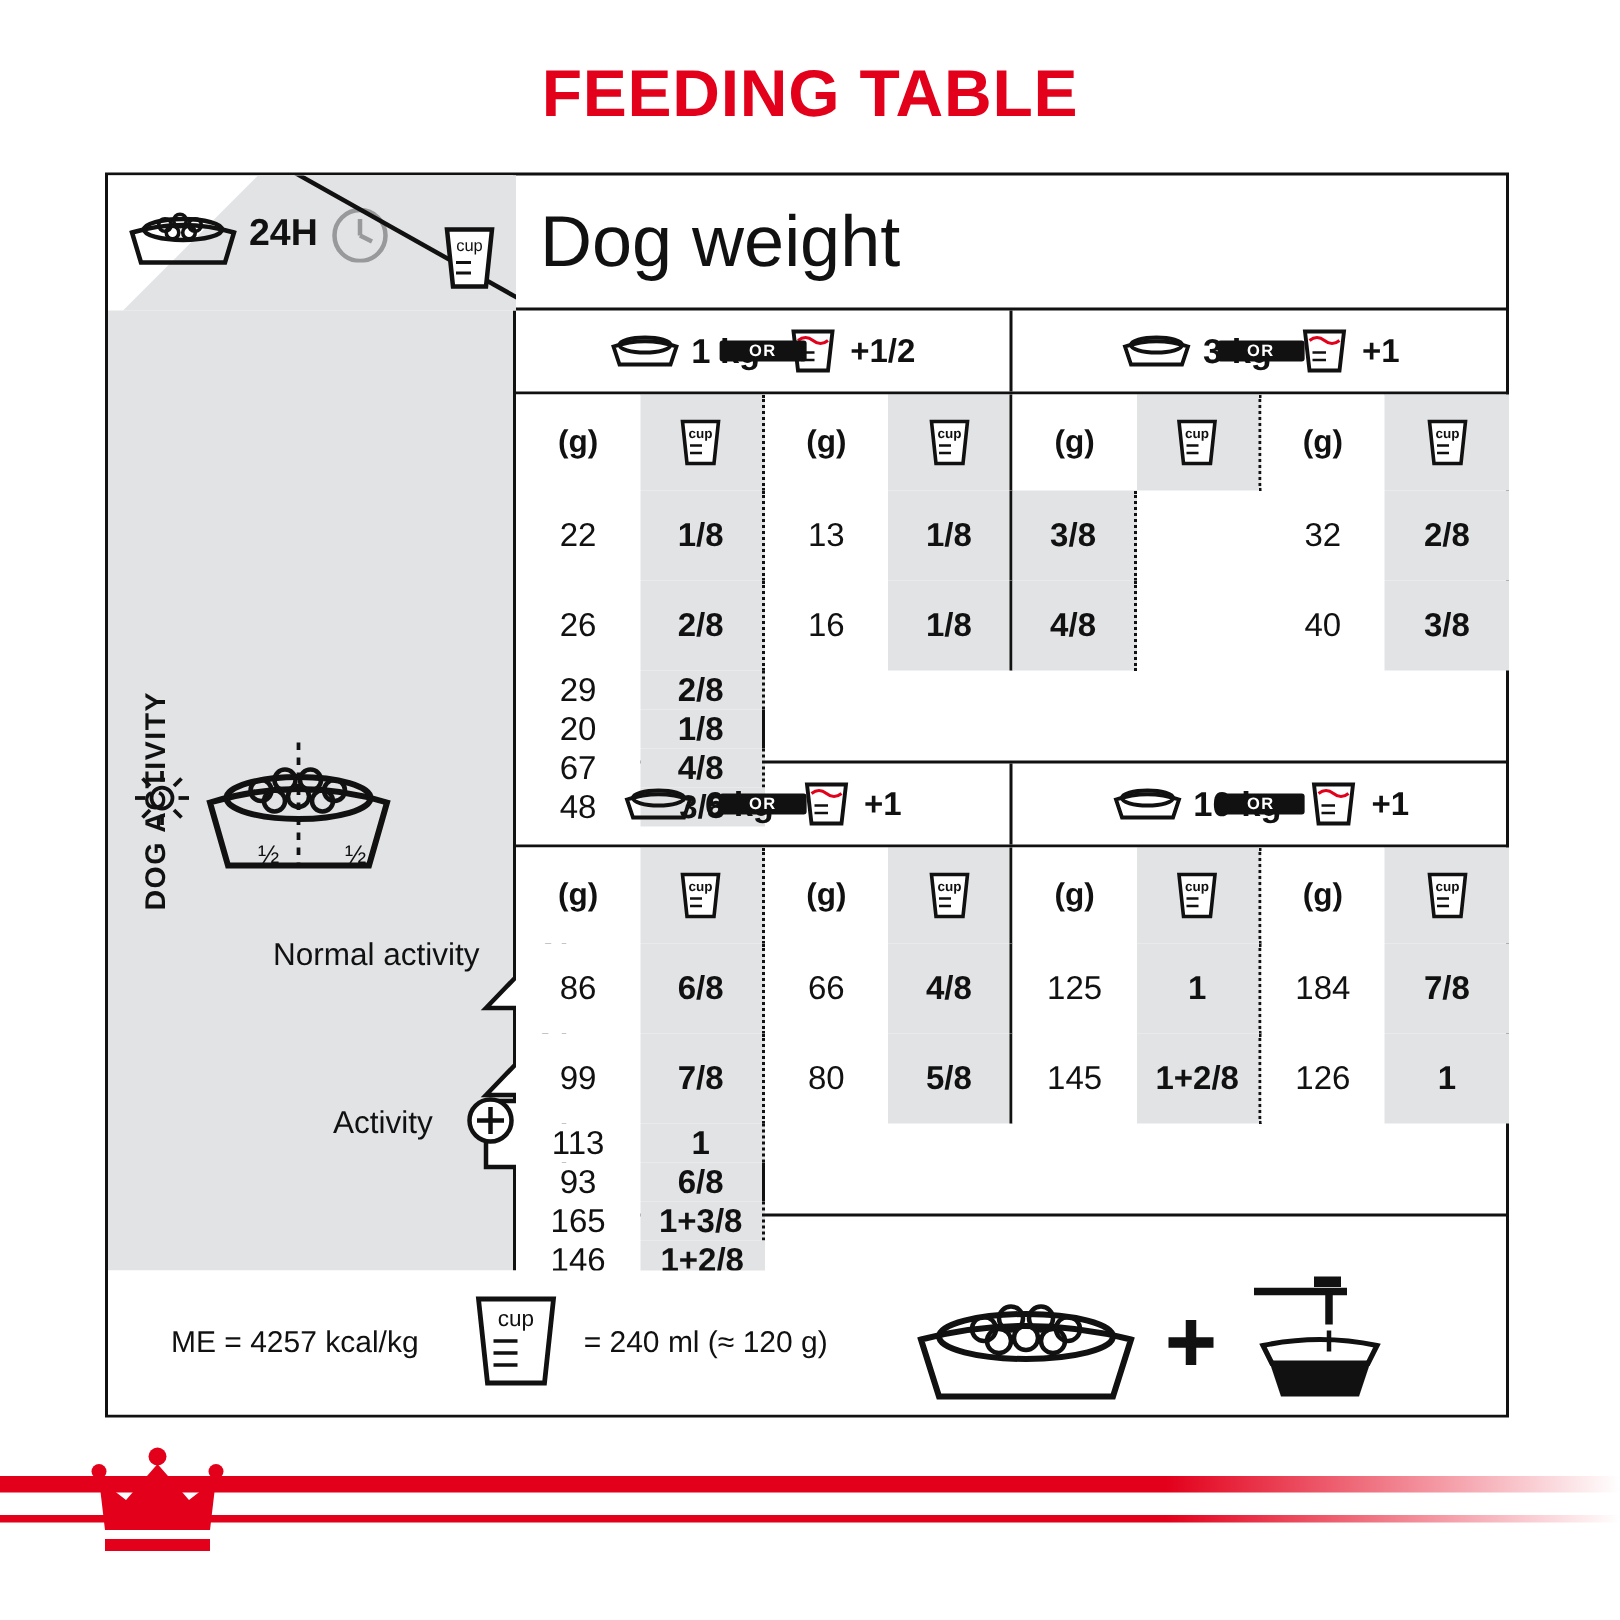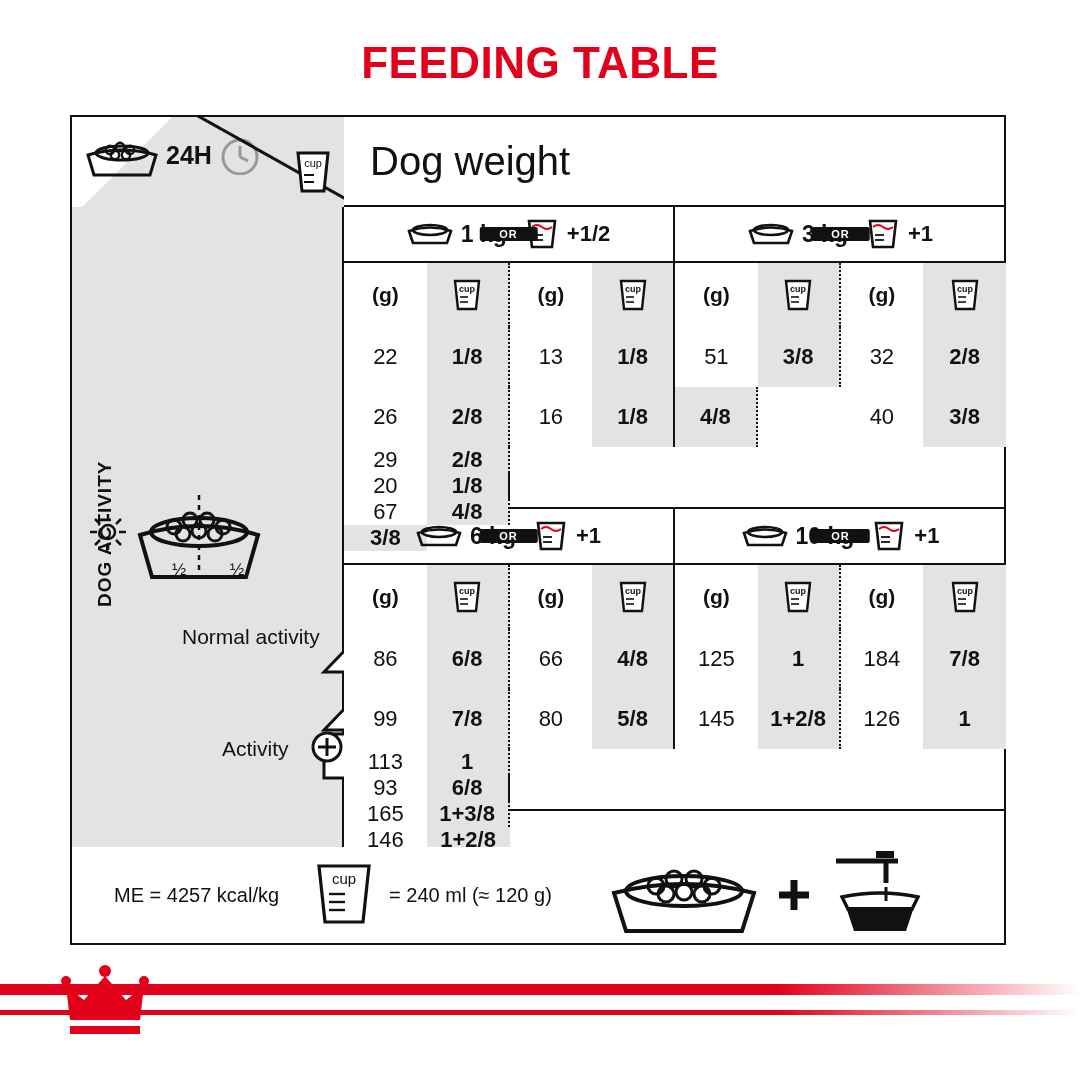--- a/index.html
+++ b/index.html
@@ -47,22 +47,22 @@
   .diag .slash{
     position:absolute;left:-10px;top:-10px;width:330px;height:120px;
   }
 
   
   .dogweight{
     position:absolute;left:272px;top:0;width:662px;height:90px;
     border-bottom:2px solid #111;
     box-sizing:border-box;
     display:flex;align-items:center;
-    padding-left:26px;
-    font-size:40px;
+    padding-left:16px;
+    font-size:48px;
     color:#111;
   }
 
   
   .h24{
     position:absolute;left:14px;top:14px;display:flex;align-items:center;gap:6px;
   }
   .h24 .txt{font-size:25px;font-weight:bold;color:#111;}
 
   .cupicon-diag{position:absolute;left:218px;top:28px;}
@@ -346,21 +346,20 @@
       <div class="numsrow">
         <div class="qbox">
             <div class="cellg">22</div>
             <div class="cellc sep-dot">1/8</div>
           </div>
         <div class="qbox">
             <div class="cellg">13</div>
             <div class="cellc sep-solid">1/8</div>
           </div>
         <div class="qbox">
-            <div class="cellg">51</div>
             <div class="cellc sep-dot">3/8</div>
           </div>
         <div class="qbox">
             <div class="cellg">32</div>
             <div class="cellc">2/8</div>
           </div>
       </div>
       <div class="numsrow">
         <div class="qbox">
             <div class="cellg">26</div>
@@ -385,20 +384,21 @@
           </div>
         <div class="qbox">
             <div class="cellg">20</div>
             <div class="cellc sep-solid">1/8</div>
           </div>
         <div class="qbox">
             <div class="cellg">67</div>
             <div class="cellc sep-dot">4/8</div>
           </div>
         <div class="qbox">
+            <div class="cellg">48</div>
             <div class="cellc">3/8</div>
           </div>
       </div>
 
       <div class="band">
         <div class="half left">
           <svg width="46" height="26" viewBox="0 0 46 26" style="margin-right:8px">
             <path d="M6 22 L2 10 Q23 3 44 10 L40 22 Z" fill="none" stroke="#111" stroke-width="2.6"></path>
             <ellipse cx="23" cy="9" rx="17" ry="5" fill="none" stroke="#111" stroke-width="2.6"></ellipse>
           </svg>

